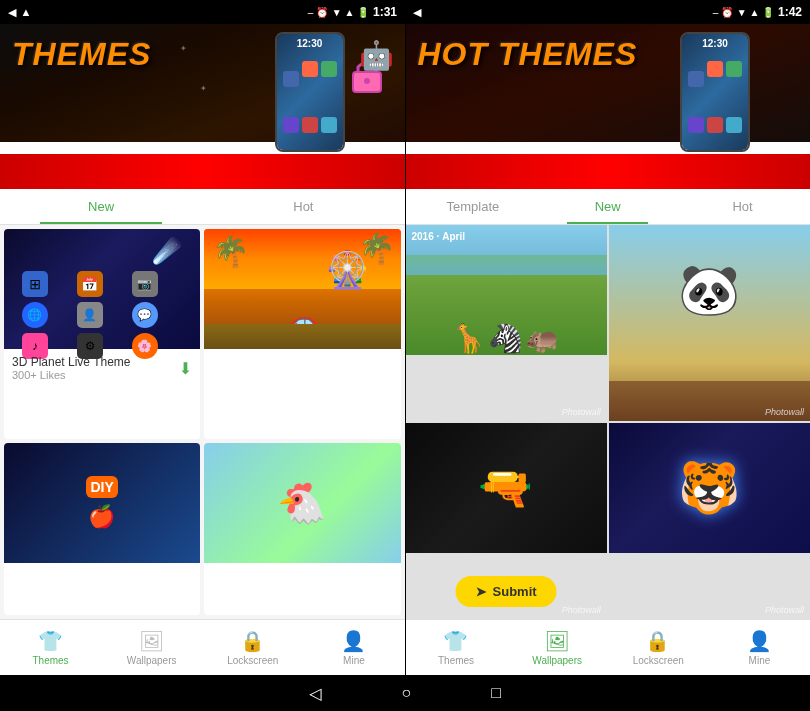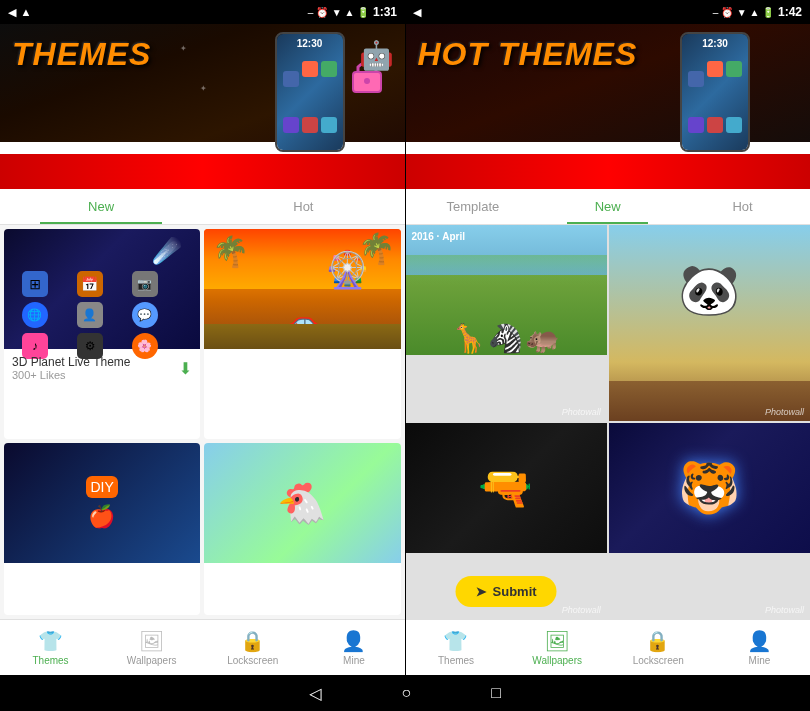--- a/index.html
+++ b/index.html
@@ -539,21 +539,21 @@
 
           <div class="gta-car">🚗</div>
 
           <div style="position:absolute;bottom:0;left:0;right:0;height:25px;background:linear-gradient(180deg,#8B6914,#6B4F14)"></div>
         </div>
       </div>
 
       <div class="theme-card">
         <div class="theme-img-diy">
           <div style="display:flex;align-items:center;justify-content:center;height:100%;flex-direction:column;gap:6px">
-            <div style="background:#ff6600;border-radius:6px;padding:3px 4px;color:#fff;font-weight:normal;font-size:14px">DIY</div>
+            <div style="background:#ff6600;border-radius:6px;padding:3px 4px;color:#fff;font-weight:bold;font-size:14px">DIY</div>
             <div style="color:#fff;font-size:22px">🍎</div>
           </div>
         </div>
       </div>
 
       <div class="theme-card">
         <div class="theme-img-cartoon">
           <div style="font-size:40px">🐔</div>
         </div>
       </div>

